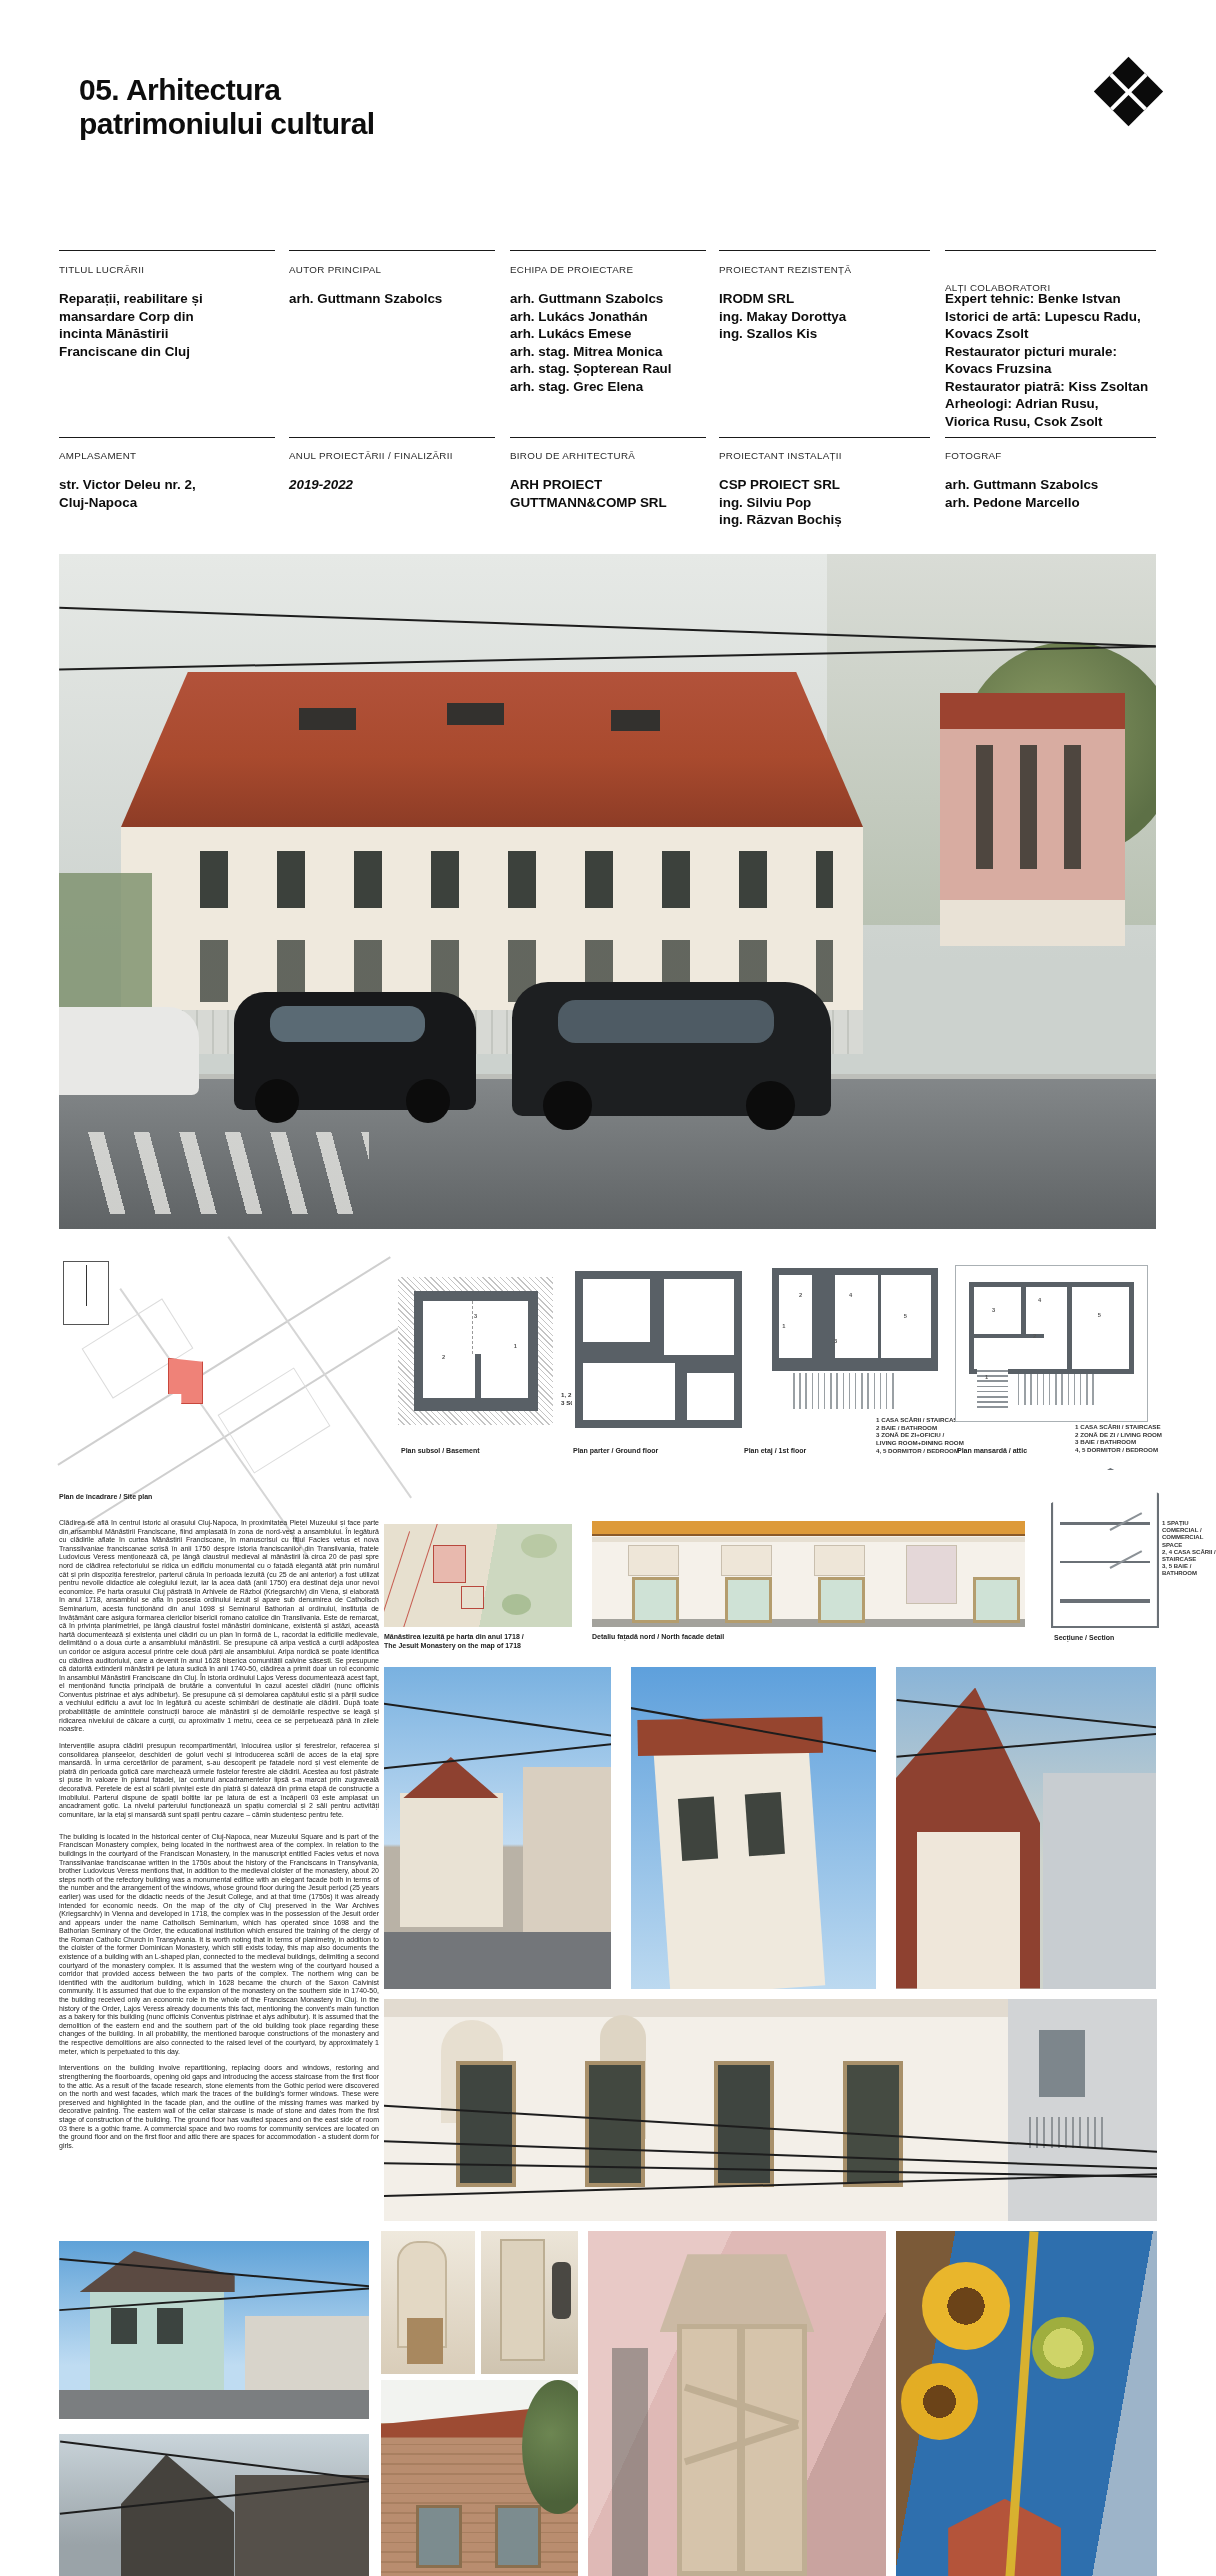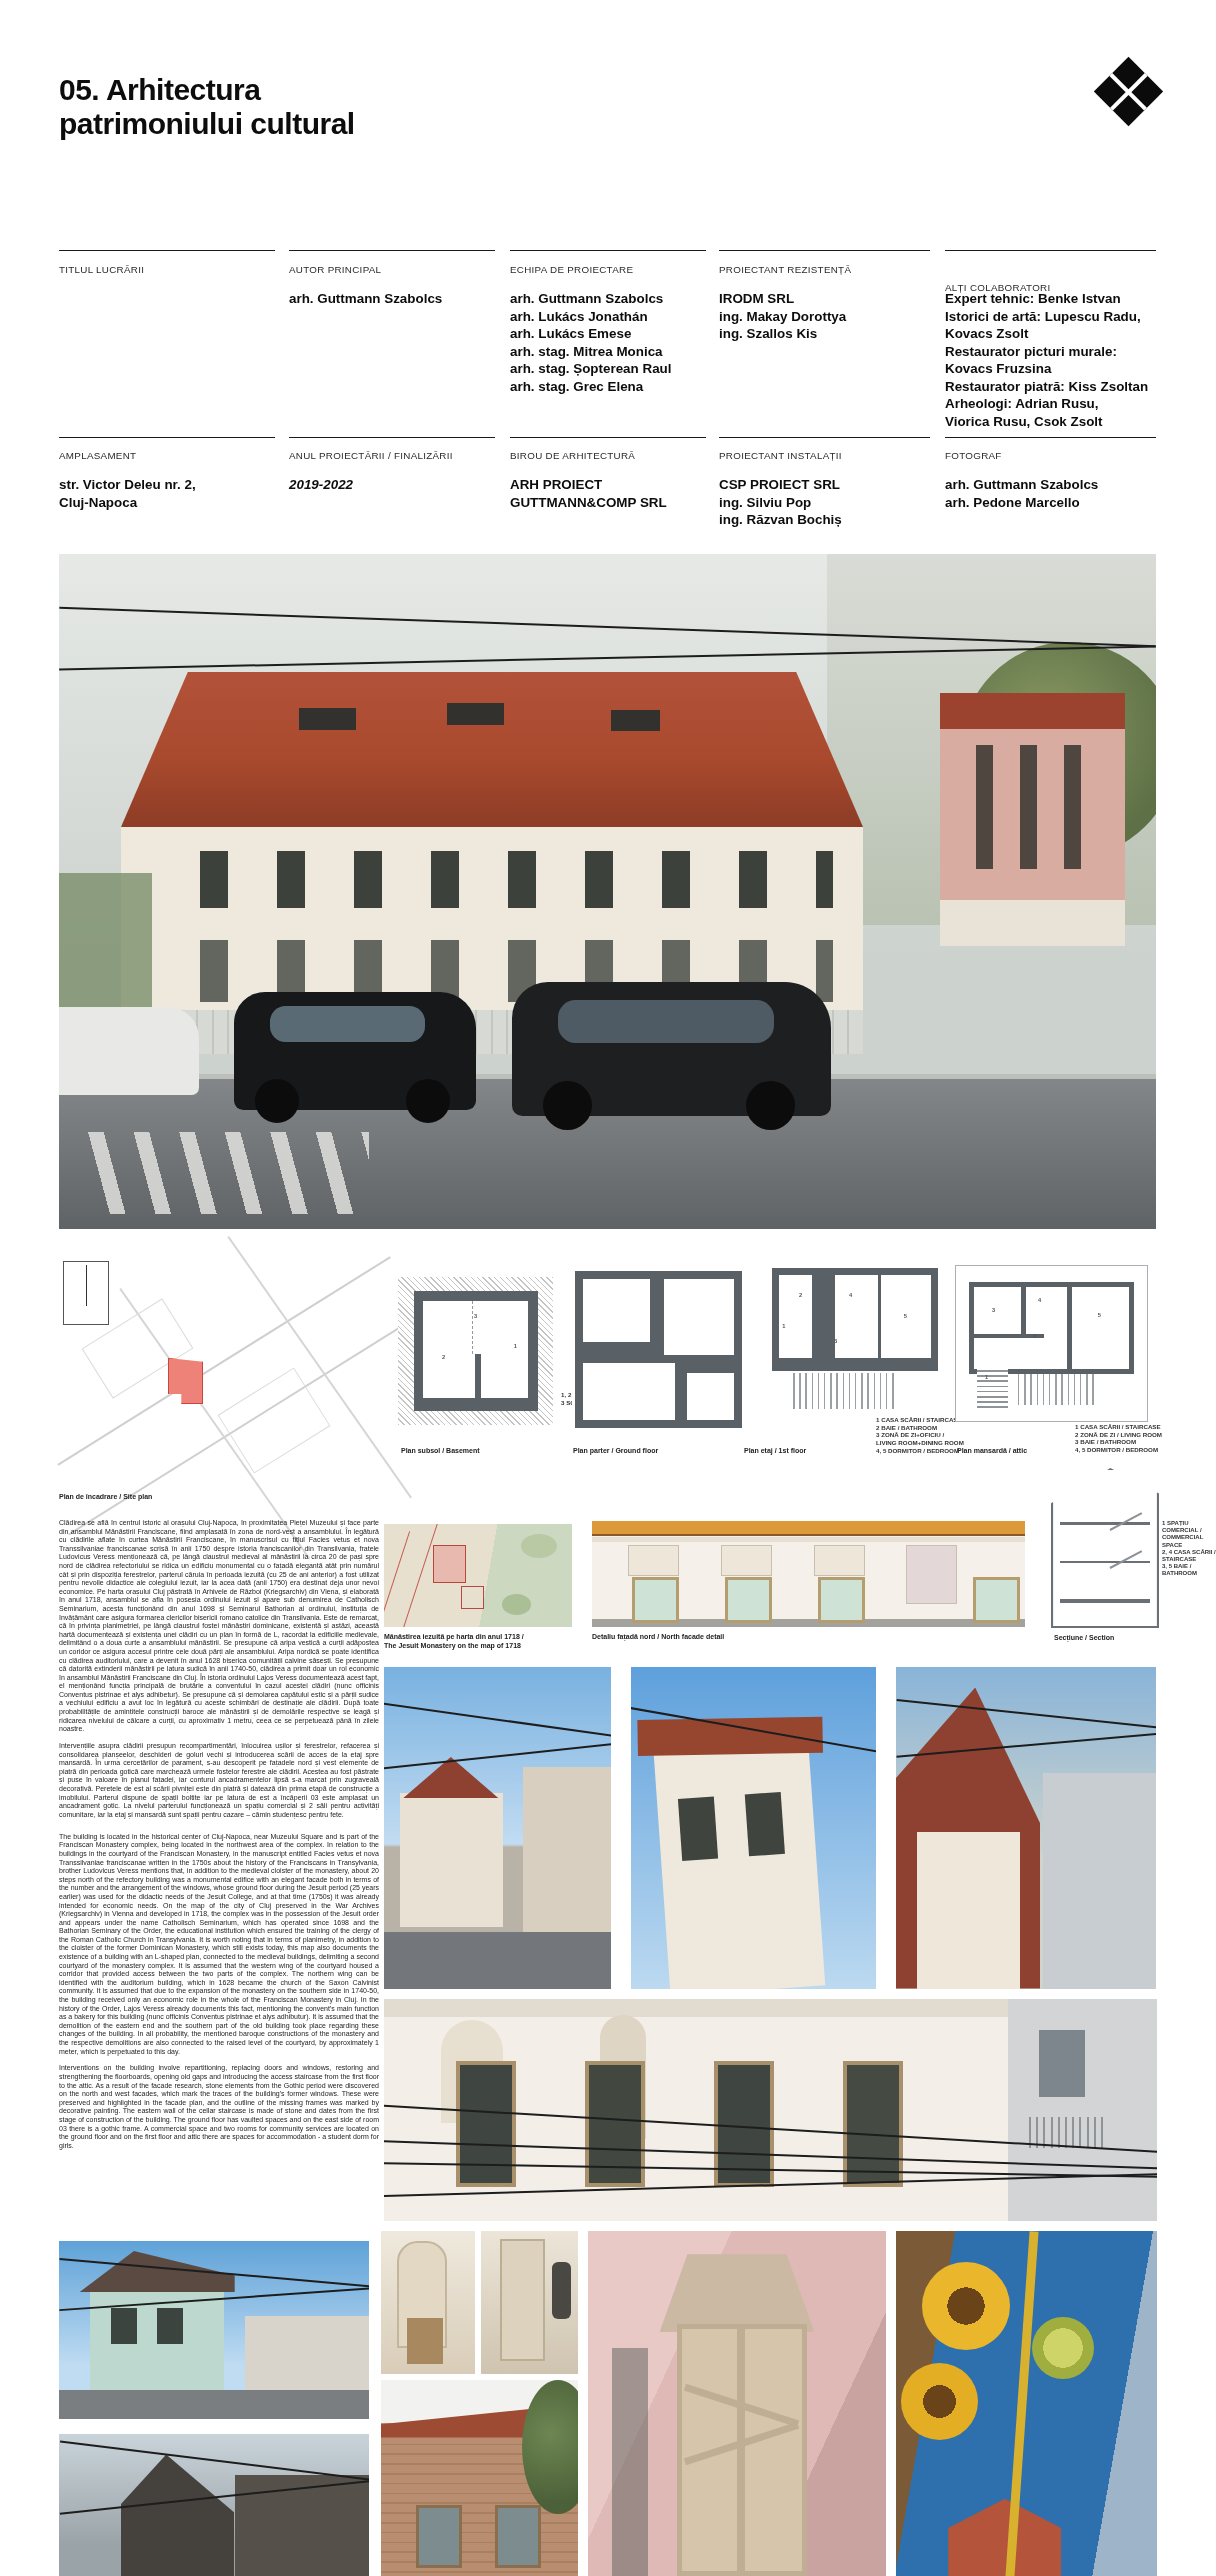--- a/index.html
+++ b/index.html
@@ -1,20 +1,20 @@
 <!DOCTYPE html>
 <html style="font-size:8.2px"><head>
 <meta charset="utf-8">
 <title>05. Arhitectura patrimoniului cultural</title>
 <style>
   html,body{margin:0;padding:0;background:#9a9a9a;}
   .canvas{position:relative;width:1217px;height:3220px;background:#ffffff;
           font-family:"Liberation Sans",sans-serif;color:#111;overflow:hidden;}
   .abs{position:absolute;}
-  .title{font-size:30px;font-weight:700;letter-spacing:-0.5px;line-height:34px;color:#0d0d0d;}
+  .title{font-size:30px;font-weight:700;letter-spacing:-0.5px;line-height:34px;color:#0d0d0d;margin-left:20px;}
   .rule{border-top:1px solid #1a1a1a;height:0;}
   .lab{font-size:9.8px;letter-spacing:0.3px;color:#2a2a2a;}
   .val{font-size:13.4px;font-weight:700;line-height:17.5px;color:#0d0d0d;}
   .cap{font-size:7px;font-weight:700;color:#222;line-height:9.3px;}
   .leg{font-size:6.2px;font-weight:700;color:#333;line-height:7.7px;}
   .art{font-size:7px;line-height:8.6px;text-align:justify;color:#1c1c1c;}
   .art p{margin:0 0 8.2px 0;}
   .photo{position:absolute;overflow:hidden;background:#ddd;}
   .plan{position:absolute;background:#fff;}
   .roomnum{position:absolute;font-size:5.7px;font-weight:700;color:#555;}
@@ -28,20 +28,26 @@
   <div class="abs title" style="left:59px;top:73px;">05. Arhitectura</div>
   <div class="abs title" style="left:59px;top:107px;">patrimoniului cultural</div>
 
   <div class="abs" style="left:1104px;top:67px;width:49px;height:49px;transform:rotate(45deg);background:#0b0b0b;">
     <div class="abs" style="left:0;top:23px;width:49px;height:4.1px;background:#fff;"></div>
     <div class="abs" style="left:23px;top:0;width:4.1px;height:49px;background:#fff;"></div>
   </div>
 
   <div class="abs rule" style="left:59px;top:250px;width:216px;"></div>
   <div class="abs lab" style="left:59px;top:264px;">TITLUL LUCRĂRII</div>
+  <div class="abs val" style="left:59px;top:290px;width:222px;">
+    <div>Reparații, reabilitare și</div>
+    <div>mansardare Corp din</div>
+    <div>incinta Mănăstirii</div>
+    <div>Franciscane din Cluj</div>
+  </div>
 
   <div class="abs rule" style="left:289px;top:250px;width:206px;"></div>
   <div class="abs lab" style="left:289px;top:264px;">AUTOR PRINCIPAL</div>
   <div class="abs val" style="left:289px;top:290px;width:211px;">
     <div>arh. Guttmann Szabolcs</div>
   </div>
 
   <div class="abs rule" style="left:510px;top:250px;width:196px;"></div>
   <div class="abs lab" style="left:510px;top:264px;">ECHIPA DE PROIECTARE</div>
   <div class="abs val" style="left:510px;top:290px;width:201px;">

